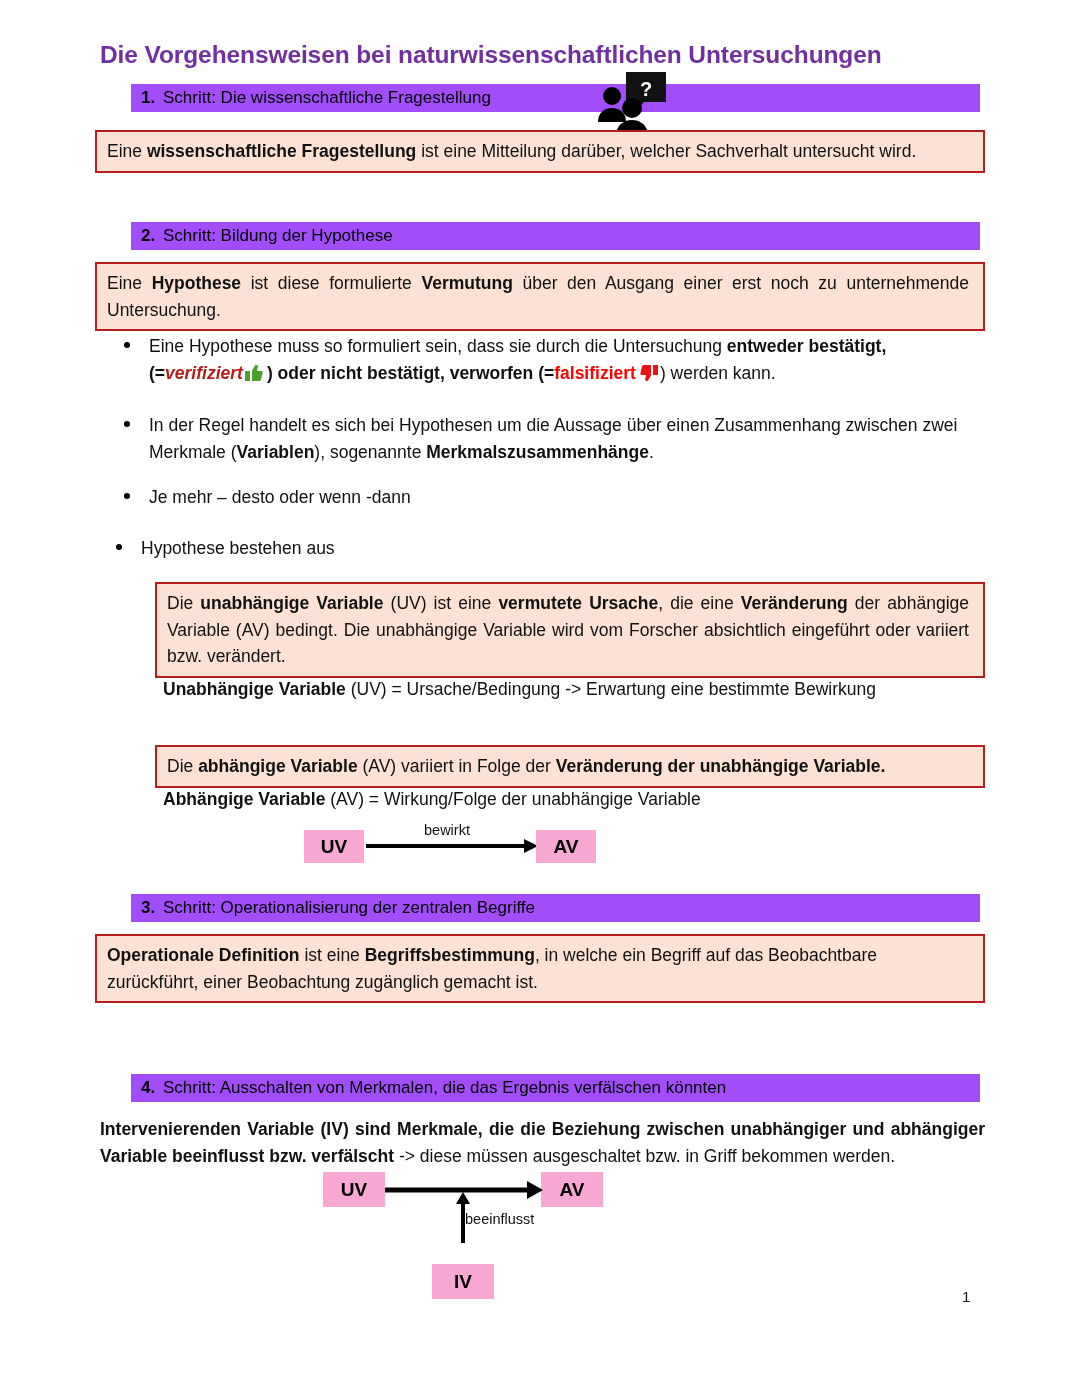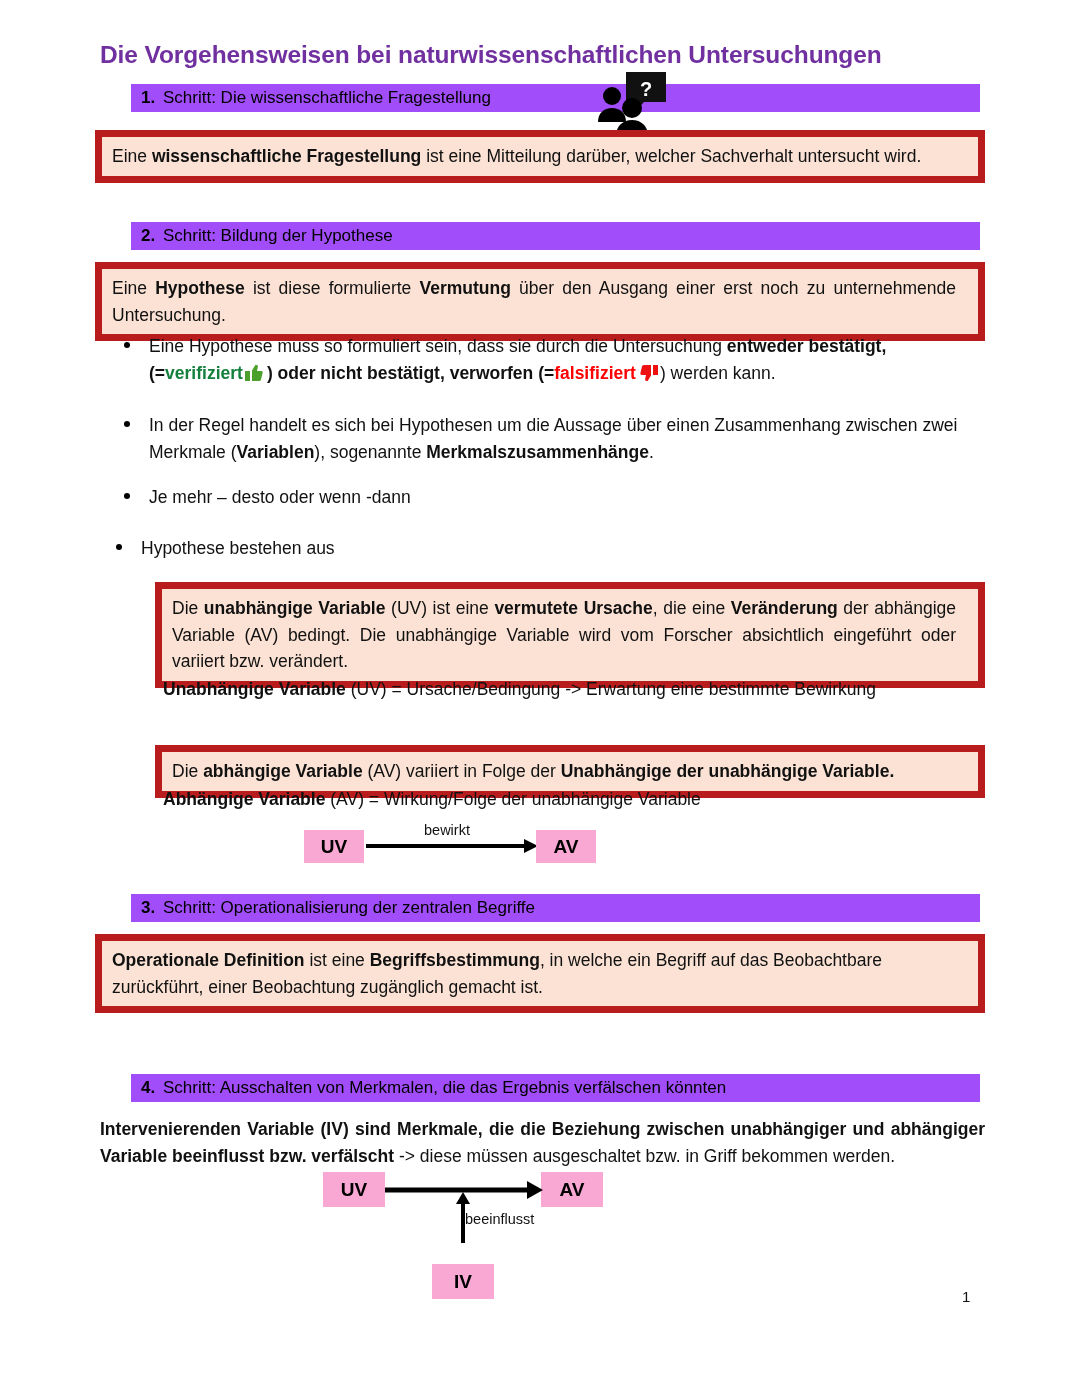--- a/index.html
+++ b/index.html
@@ -59,24 +59,24 @@
   }
 
   #banner1 { left: 131px; top: 84px;  width: 849px; }
   #banner2 { left: 131px; top: 222px; width: 849px; }
   #banner3 { left: 131px; top: 894px; width: 849px; }
   #banner4 { left: 131px; top: 1074px; width: 849px; }
 
   
   .defbox {
     position: absolute;
-    border: 7px solid #b91c1c;
+    border: 2px solid #b91c1c;
     background: #FBE2D4;
     box-sizing: border-box;
-    padding: 6px 22px 6px 10px;
+    padding: 6px 14px 6px 10px;
     font-size: 17.5px;
     line-height: 1.52;
     color: #111;
   }
   .defbox.justify { text-align: justify; }
   .defbox b { font-weight: bold; }
 
   #def1 { left: 95px;  top: 130px; width: 890px; }
   #def2 { left: 95px;  top: 262px; width: 890px; }
   #def3 { left: 155px; top: 582px; width: 830px; }
@@ -103,21 +103,21 @@
     display: block;
     padding-left: 25px;
   }
   .bullet b { font-weight: bold; }
 
   #bul1 { left: 124px; top: 333px; width: 862px; }
   #bul2 { left: 124px; top: 412px; width: 862px; }
   #bul3 { left: 124px; top: 484px; width: 600px; }
   #bul4 { left: 116px; top: 535px; width: 600px; }
 
-  .verif { color: #15803d; font-weight: bold; }
+  .verif { color: #b91c1c; font-weight: bold; font-style: italic; }
   .falsi { color: #FF0000; font-weight: bold; }
 
   
   .thumb {
     display: inline-block;
     vertical-align: -3px;
     width: 20px;
     height: 18px;
     position: relative;
     margin: 0 2px;
@@ -268,21 +268,21 @@
 
   <div class="defbox justify" id="def3">
     <span>Die </span><b>unabhängige Variable</b><span> (UV) ist eine </span><b>vermutete Ursache</b><span>, die eine </span><b>Veränderung</b><span> der abhängige Variable (AV) bedingt. Die unabhängige Variable wird vom Forscher absichtlich eingeführt oder variiert bzw. verändert.</span>
   </div>
 
   <div class="caption" id="cap1">
     <b>Unabhängige Variable</b><span> (UV) = Ursache/Bedingung -&gt; Erwartung eine bestimmte Bewirkung</span>
   </div>
 
   <div class="defbox" id="def4">
-    <span>Die </span><b>abhängige Variable</b><span> (AV) variiert in Folge der </span><b>Unabhängige der unabhängige Variable.</b>
+    <span>Die </span><b>abhängige Variable</b><span> (AV) variiert in Folge der </span><b>Veränderung der unabhängige Variable.</b>
   </div>
 
   <div class="caption" id="cap2">
     <b>Abhängige Variable</b><span> (AV) = Wirkung/Folge der unabhängige Variable</span>
   </div>
 
   <div class="varbox" id="uv1">UV</div>
   <div class="arrow-label" id="lbl-bewirkt">bewirkt</div>
   <svg class="connector" id="conn1" width="172" height="14" viewBox="0 0 172 14">
     <line x1="0" y1="20" x2="158" y2="20" stroke="#000" stroke-width="4"></line>

